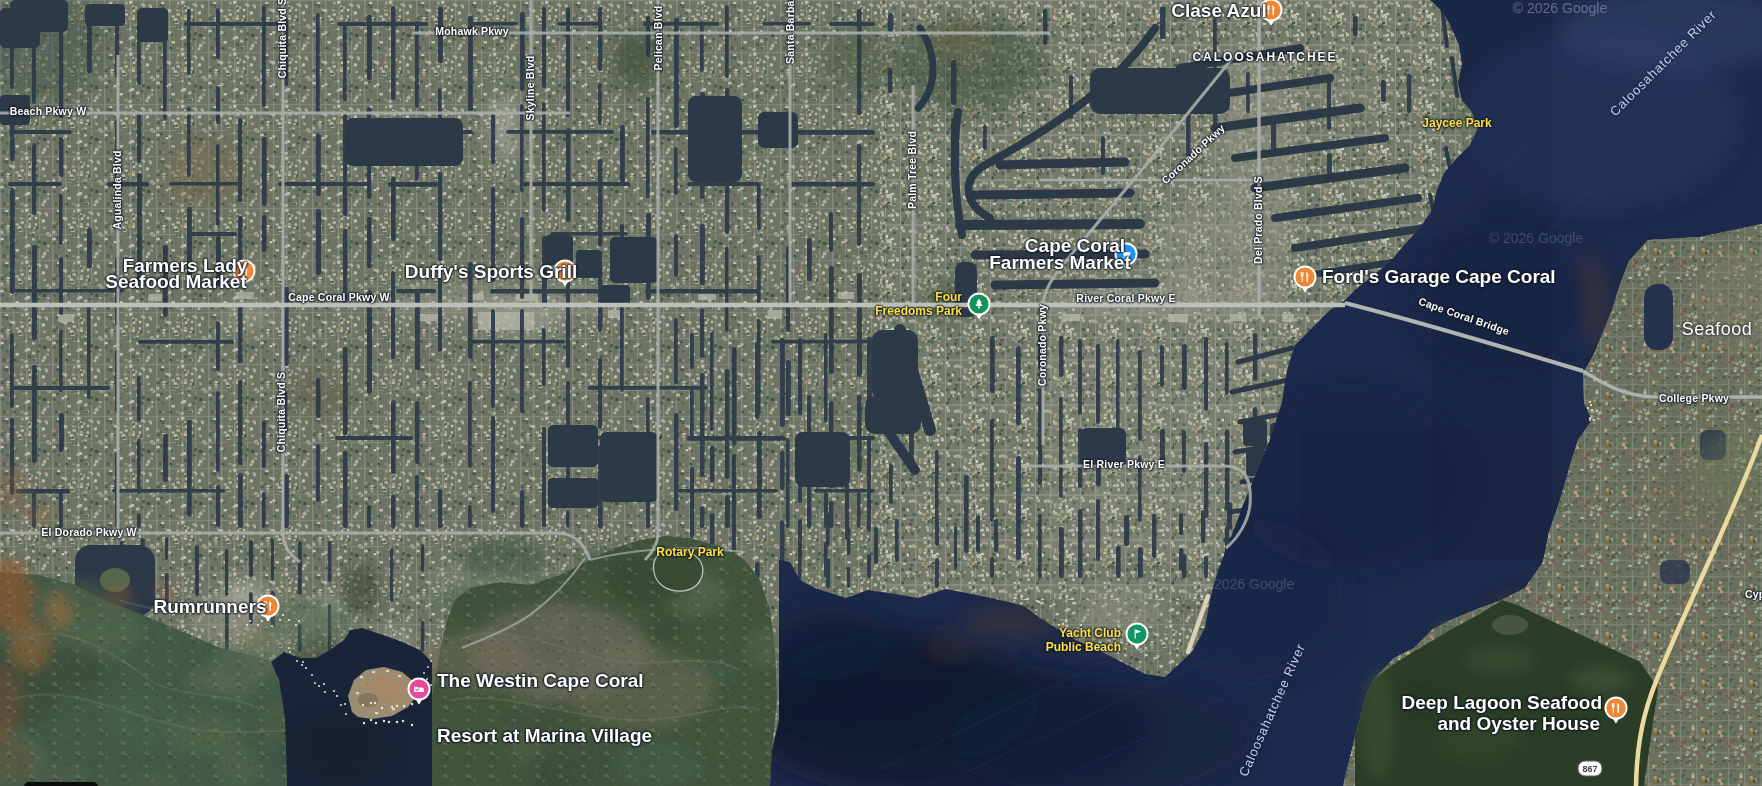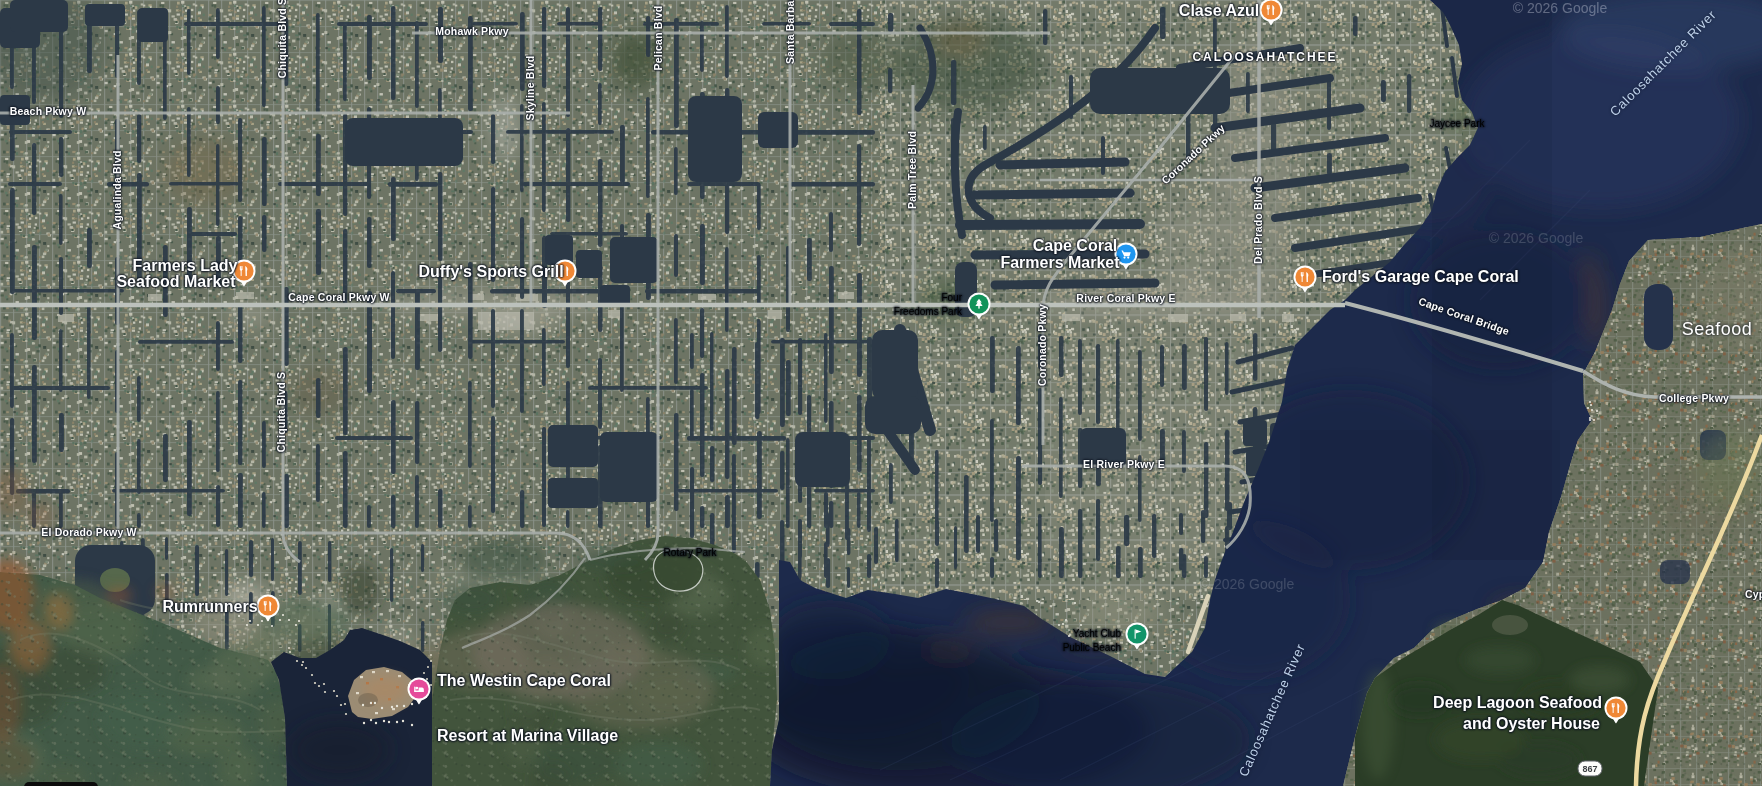--- a/index.html
+++ b/index.html
@@ -1,22 +1,22 @@
 <!DOCTYPE html>
 <html><head><meta charset="utf-8">
 <style>
 html,body{margin:0;padding:0;width:1762px;height:786px;overflow:hidden;background:#6f7668}
 #map{position:relative;width:1762px;height:786px;font-family:"Liberation Sans",sans-serif}
 #map svg{position:absolute;left:0;top:0}
 .lbl div{position:absolute;white-space:nowrap}
 .rd{font-size:10.5px;font-weight:bold;color:#fff;letter-spacing:.2px;text-shadow:0 1px 2px rgba(16,22,34,.9),0 -1px 2px rgba(16,22,34,.7),1px 0 2px rgba(16,22,34,.8),-1px 0 2px rgba(16,22,34,.8)}
 .city{font-size:12px;font-weight:bold;color:#fff;letter-spacing:2px;text-shadow:0 1px 2px rgba(16,22,34,.9),0 -1px 2px rgba(16,22,34,.7),1px 0 2px rgba(16,22,34,.8),-1px 0 2px rgba(16,22,34,.8)}
 .big{font-size:18px;color:#fff;letter-spacing:.5px;text-shadow:0 1px 3px rgba(16,22,34,.8),0 -1px 3px rgba(16,22,34,.6)}
-.park{font-size:10px;font-weight:normal;color:#000000;text-shadow:0 1px 2px rgba(16,22,34,.9),0 -1px 2px rgba(16,22,34,.7),1px 0 2px rgba(16,22,34,.8),-1px 0 2px rgba(16,22,34,.8)}
-.poi{font-size:16px;font-weight:bold;color:#fff;text-shadow:0 1px 2px rgba(16,22,34,.9),0 -1px 2px rgba(16,22,34,.7),1px 0 2px rgba(16,22,34,.8),-1px 0 2px rgba(16,22,34,.8)}
+.park{font-size:12px;font-weight:bold;color:#fde047;text-shadow:0 1px 2px rgba(16,22,34,.9),0 -1px 2px rgba(16,22,34,.7),1px 0 2px rgba(16,22,34,.8),-1px 0 2px rgba(16,22,34,.8)}
+.poi{font-size:19px;font-weight:bold;color:#fff;text-shadow:0 1px 2px rgba(16,22,34,.9),0 -1px 2px rgba(16,22,34,.7),1px 0 2px rgba(16,22,34,.8),-1px 0 2px rgba(16,22,34,.8)}
 .wat{font-size:13px;color:#bfd2ea;letter-spacing:.8px;text-shadow:0 0 3px rgba(10,18,35,.7)}
 .wm{font-size:14px;color:rgba(255,255,255,.17)}
 .wm2{font-size:14px;color:rgba(225,230,240,.35)}
 </style></head>
 <body>
 <div id="map">
 <svg width="1762" height="786" viewBox="0 0 1762 786">
 <defs>
 <pattern id="u1" width="52" height="52" patternUnits="userSpaceOnUse">
           <rect width="52" height="52" fill="#757c6b"></rect>

